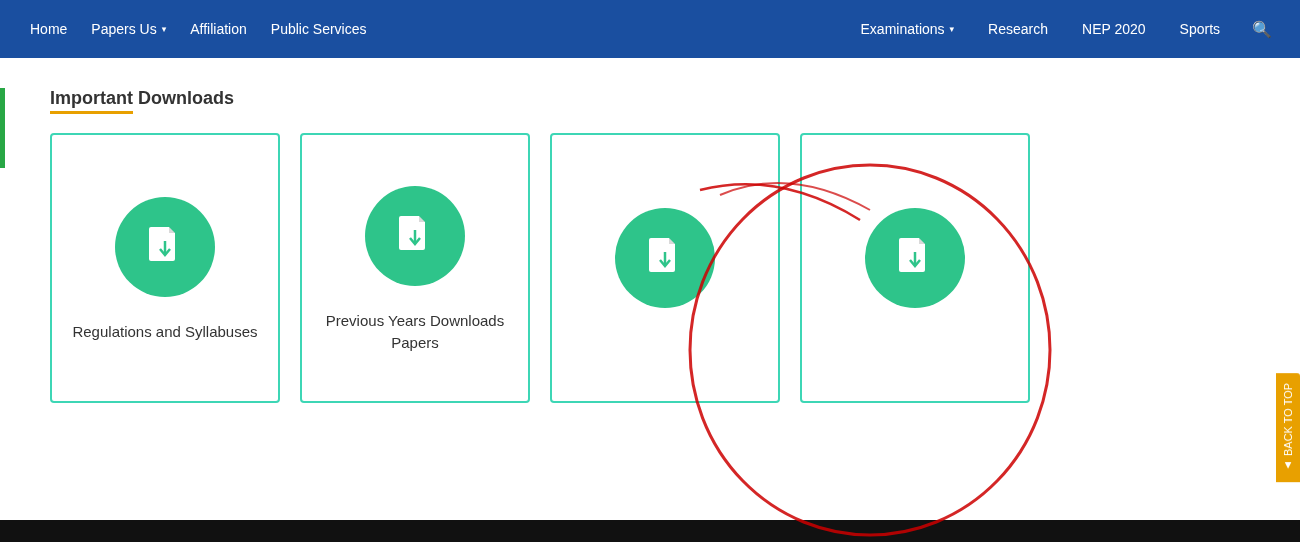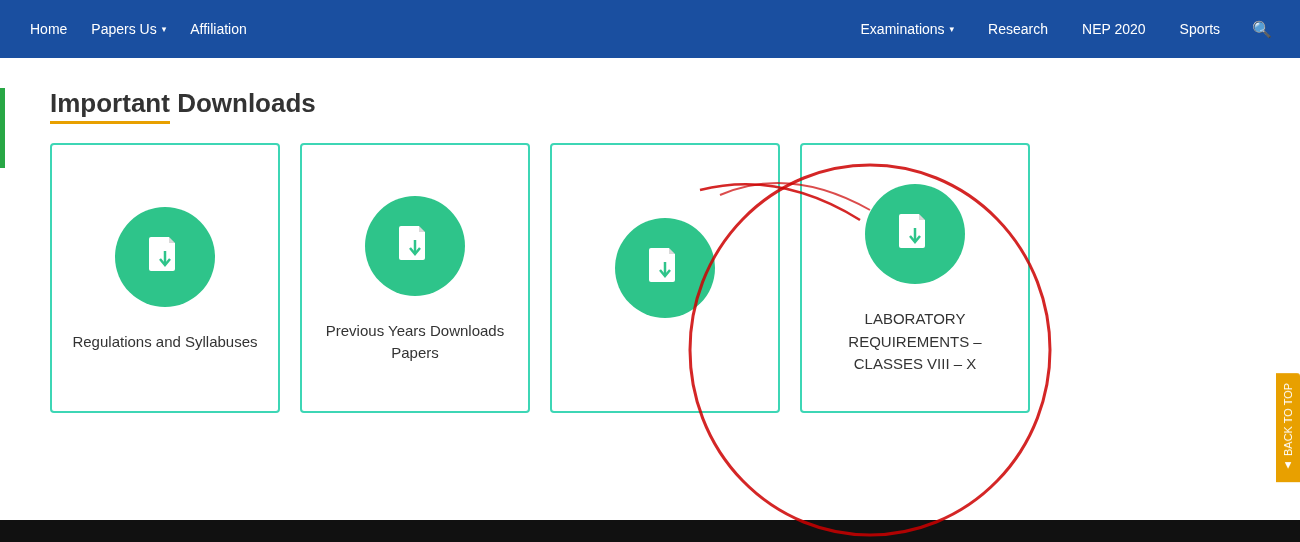--- a/index.html
+++ b/index.html
@@ -182,20 +182,23 @@
 <nav class="navbar">
   <div class="nav-left">
     <div class="nav-item">Home</div>
     <div class="nav-item">
       <span>Papers Us</span>
       <span class="chevron">▾</span>
     </div>
     <div class="nav-item">
       <span>Affiliation</span>
     </div>
+    <div class="nav-item">
+      <span>Public Services</span>
+    </div>
   </div>
 
 
   <div class="nav-right">
     <div class="nav-item">
       <span>Examinations</span>
       <span class="chevron">▾</span>
     </div>
     <div class="nav-item">
       <span>Research</span>
@@ -206,21 +209,21 @@
     <div class="nav-item">
       <span>Sports</span>
     </div>
     <div class="search-icon-btn">🔍</div>
   </div>
 </nav>
 
 <div class="main-content">
   <div class="left-accent"></div>
 
-  <h2 style="font-size:26px;font-weight:bold;color:#333;margin-left:10px;">
+  <h2 style="font-size:18px;font-weight:bold;color:#333;margin-left:10px;">
     <span style="border-bottom:3px solid #e8a000;padding-bottom:3px;">Important</span>
     <span> </span><span>Downloads</span>
   </h2>
 
   <div class="cards-row" style="margin-left:10px;">
 
     <div class="download-card">
       <div class="card-icon-circle">
         <svg class="card-icon-svg" viewBox="0 0 52 52">
           <rect x="10" y="6" width="26" height="34" rx="2" fill="white"></rect>
@@ -261,21 +264,20 @@
     <div class="download-card">
       <div class="card-icon-circle">
         <svg class="card-icon-svg" viewBox="0 0 52 52">
           <rect x="10" y="6" width="26" height="34" rx="2" fill="white"></rect>
           <polygon points="30,6 36,12 36,6" fill="#2ec48a"></polygon>
           <polygon points="30,6 30,12 36,12" fill="rgba(0,0,0,0.15)"></polygon>
           <line x1="26" y1="20" x2="26" y2="32" stroke="#2ec48a" stroke-width="2.5"></line>
           <polyline points="21,28 26,34 31,28" stroke="#2ec48a" stroke-width="2.5" fill="none"></polyline>
         </svg>
       </div>
-      <div class="card-label">LABORATORY REQUIREMENTS – CLASSES VIII – X</div>
     </div>
 
   </div>
 </div>
 
 <svg class="annotation-svg" xmlns="http://www.w3.org/2000/svg">
 
   <ellipse cx="870" cy="260" rx="180" ry="185" fill="none" stroke="#cc0000" stroke-width="3" stroke-dasharray="none" opacity="0.85"></ellipse>
 
   <path d="M700,100 Q780,80 860,130" fill="none" stroke="#cc0000" stroke-width="2.5" opacity="0.85"></path>

